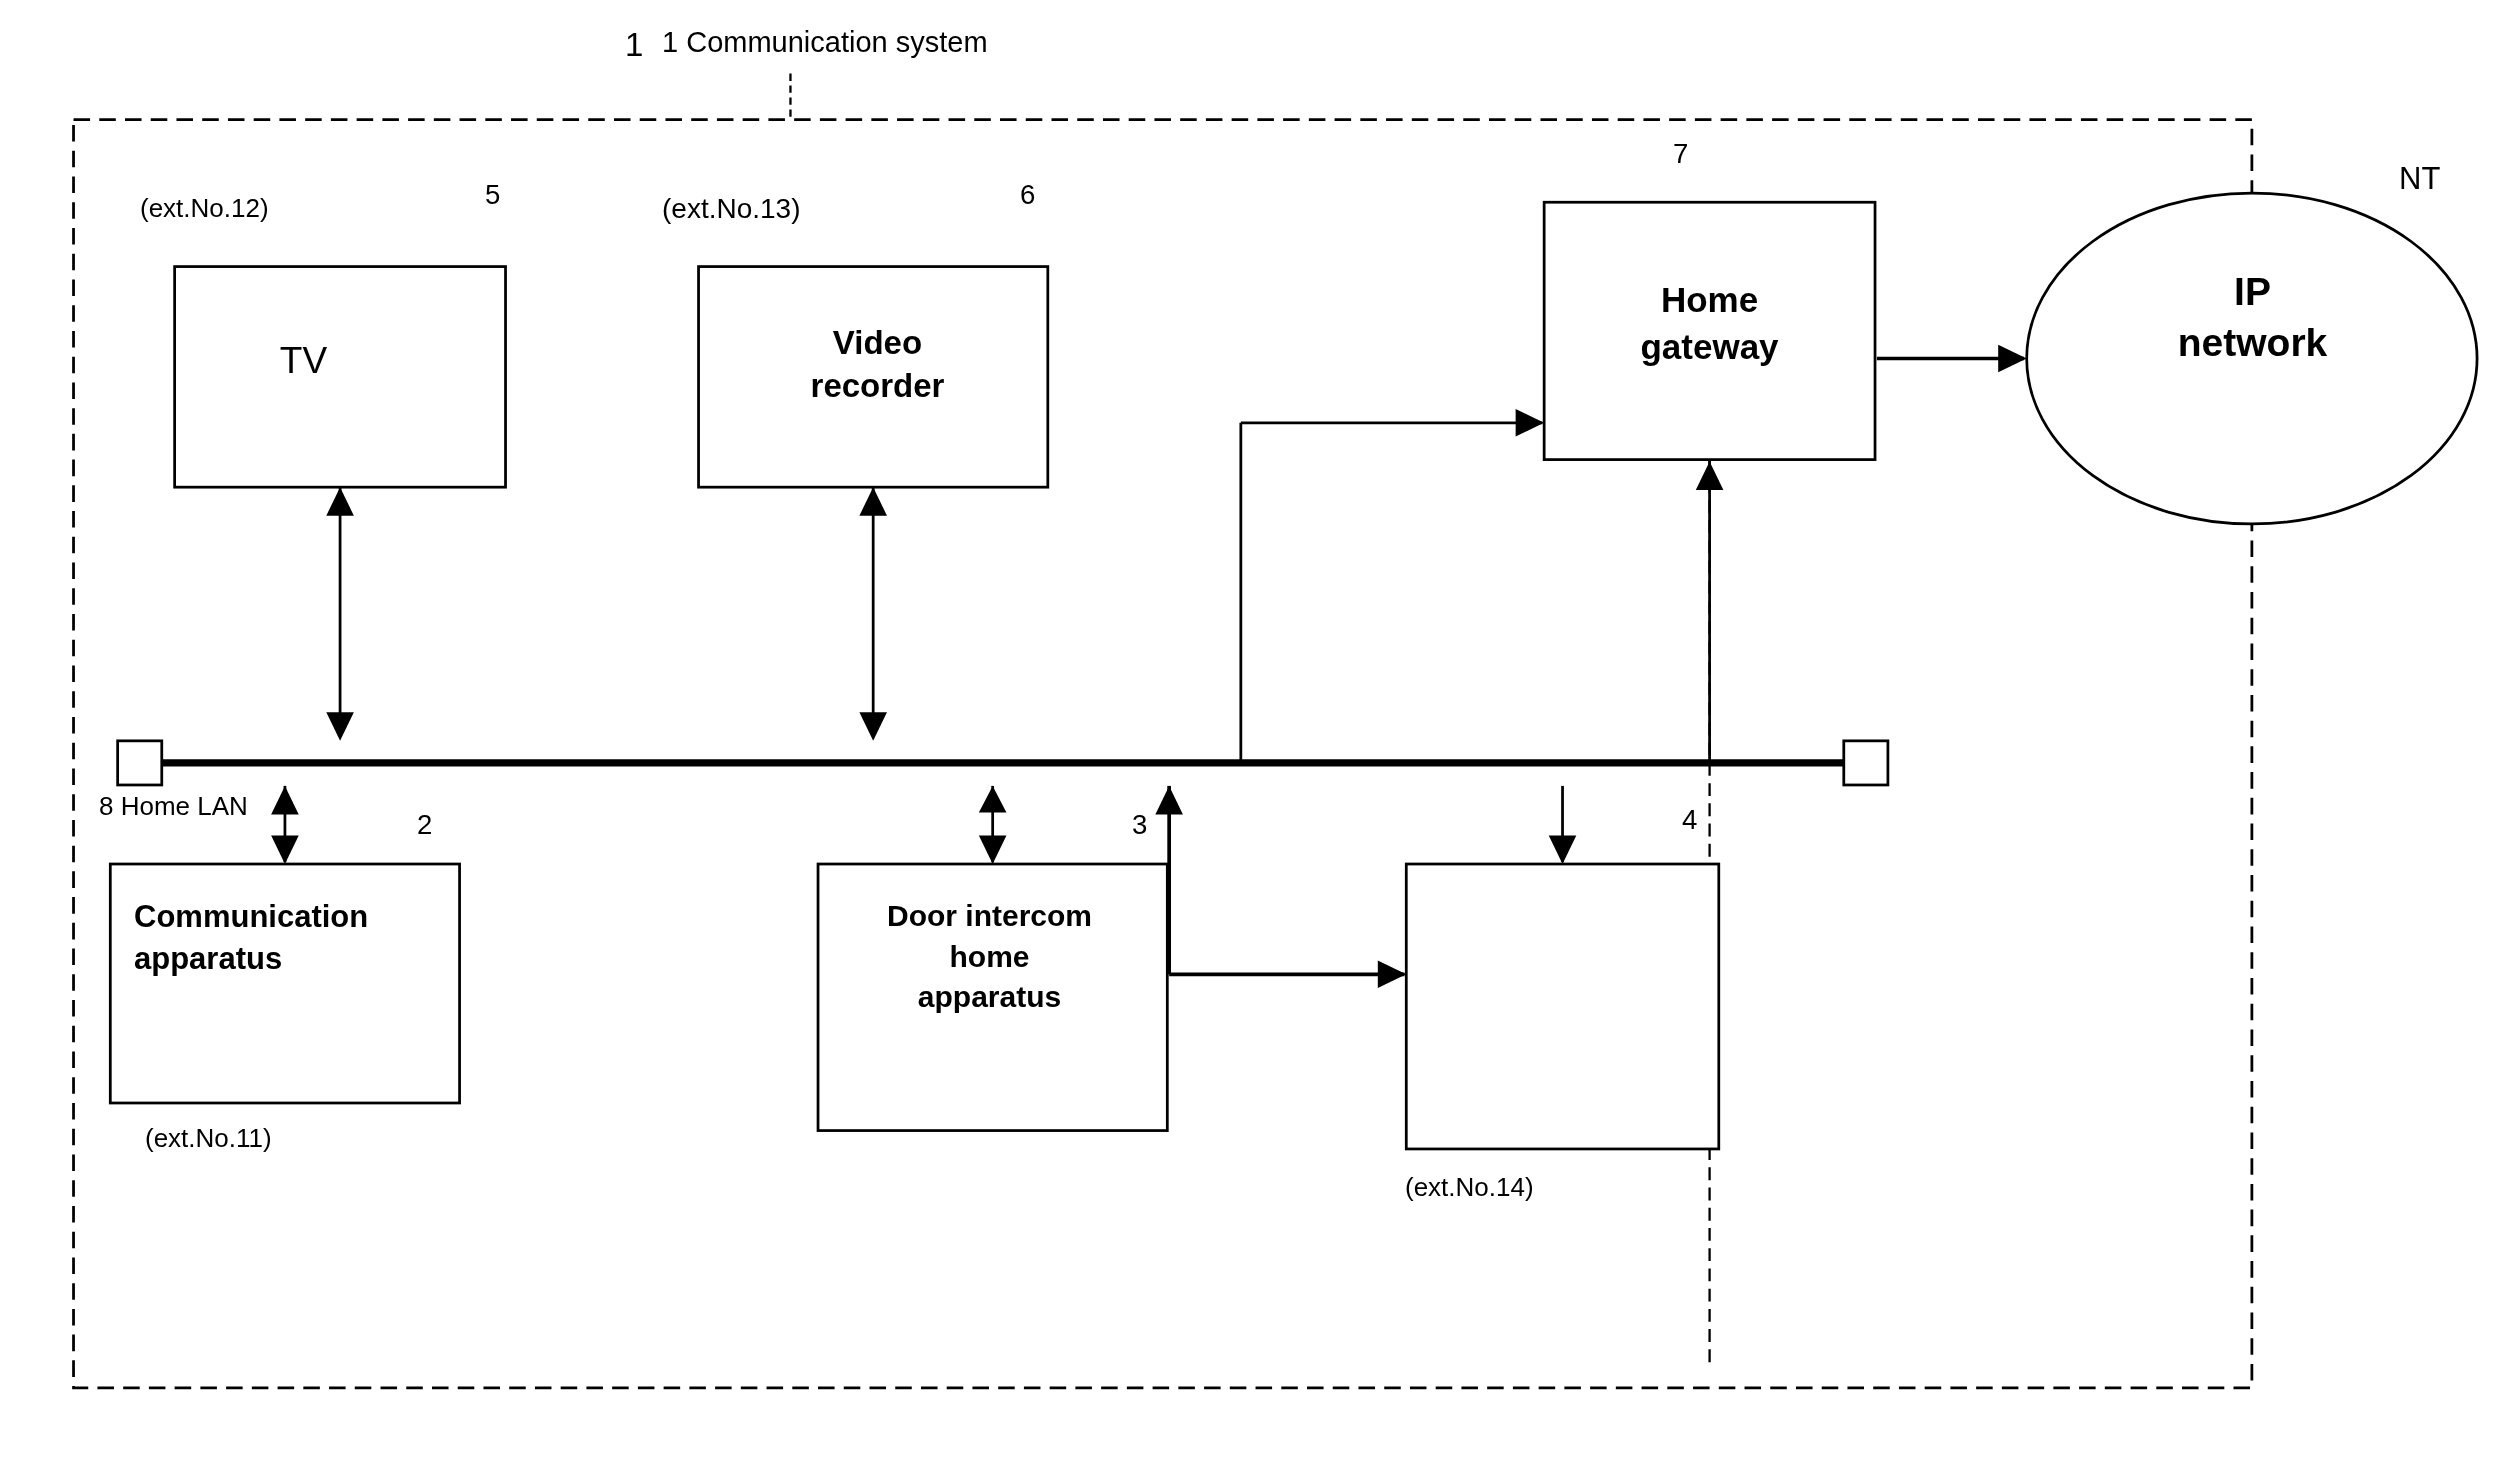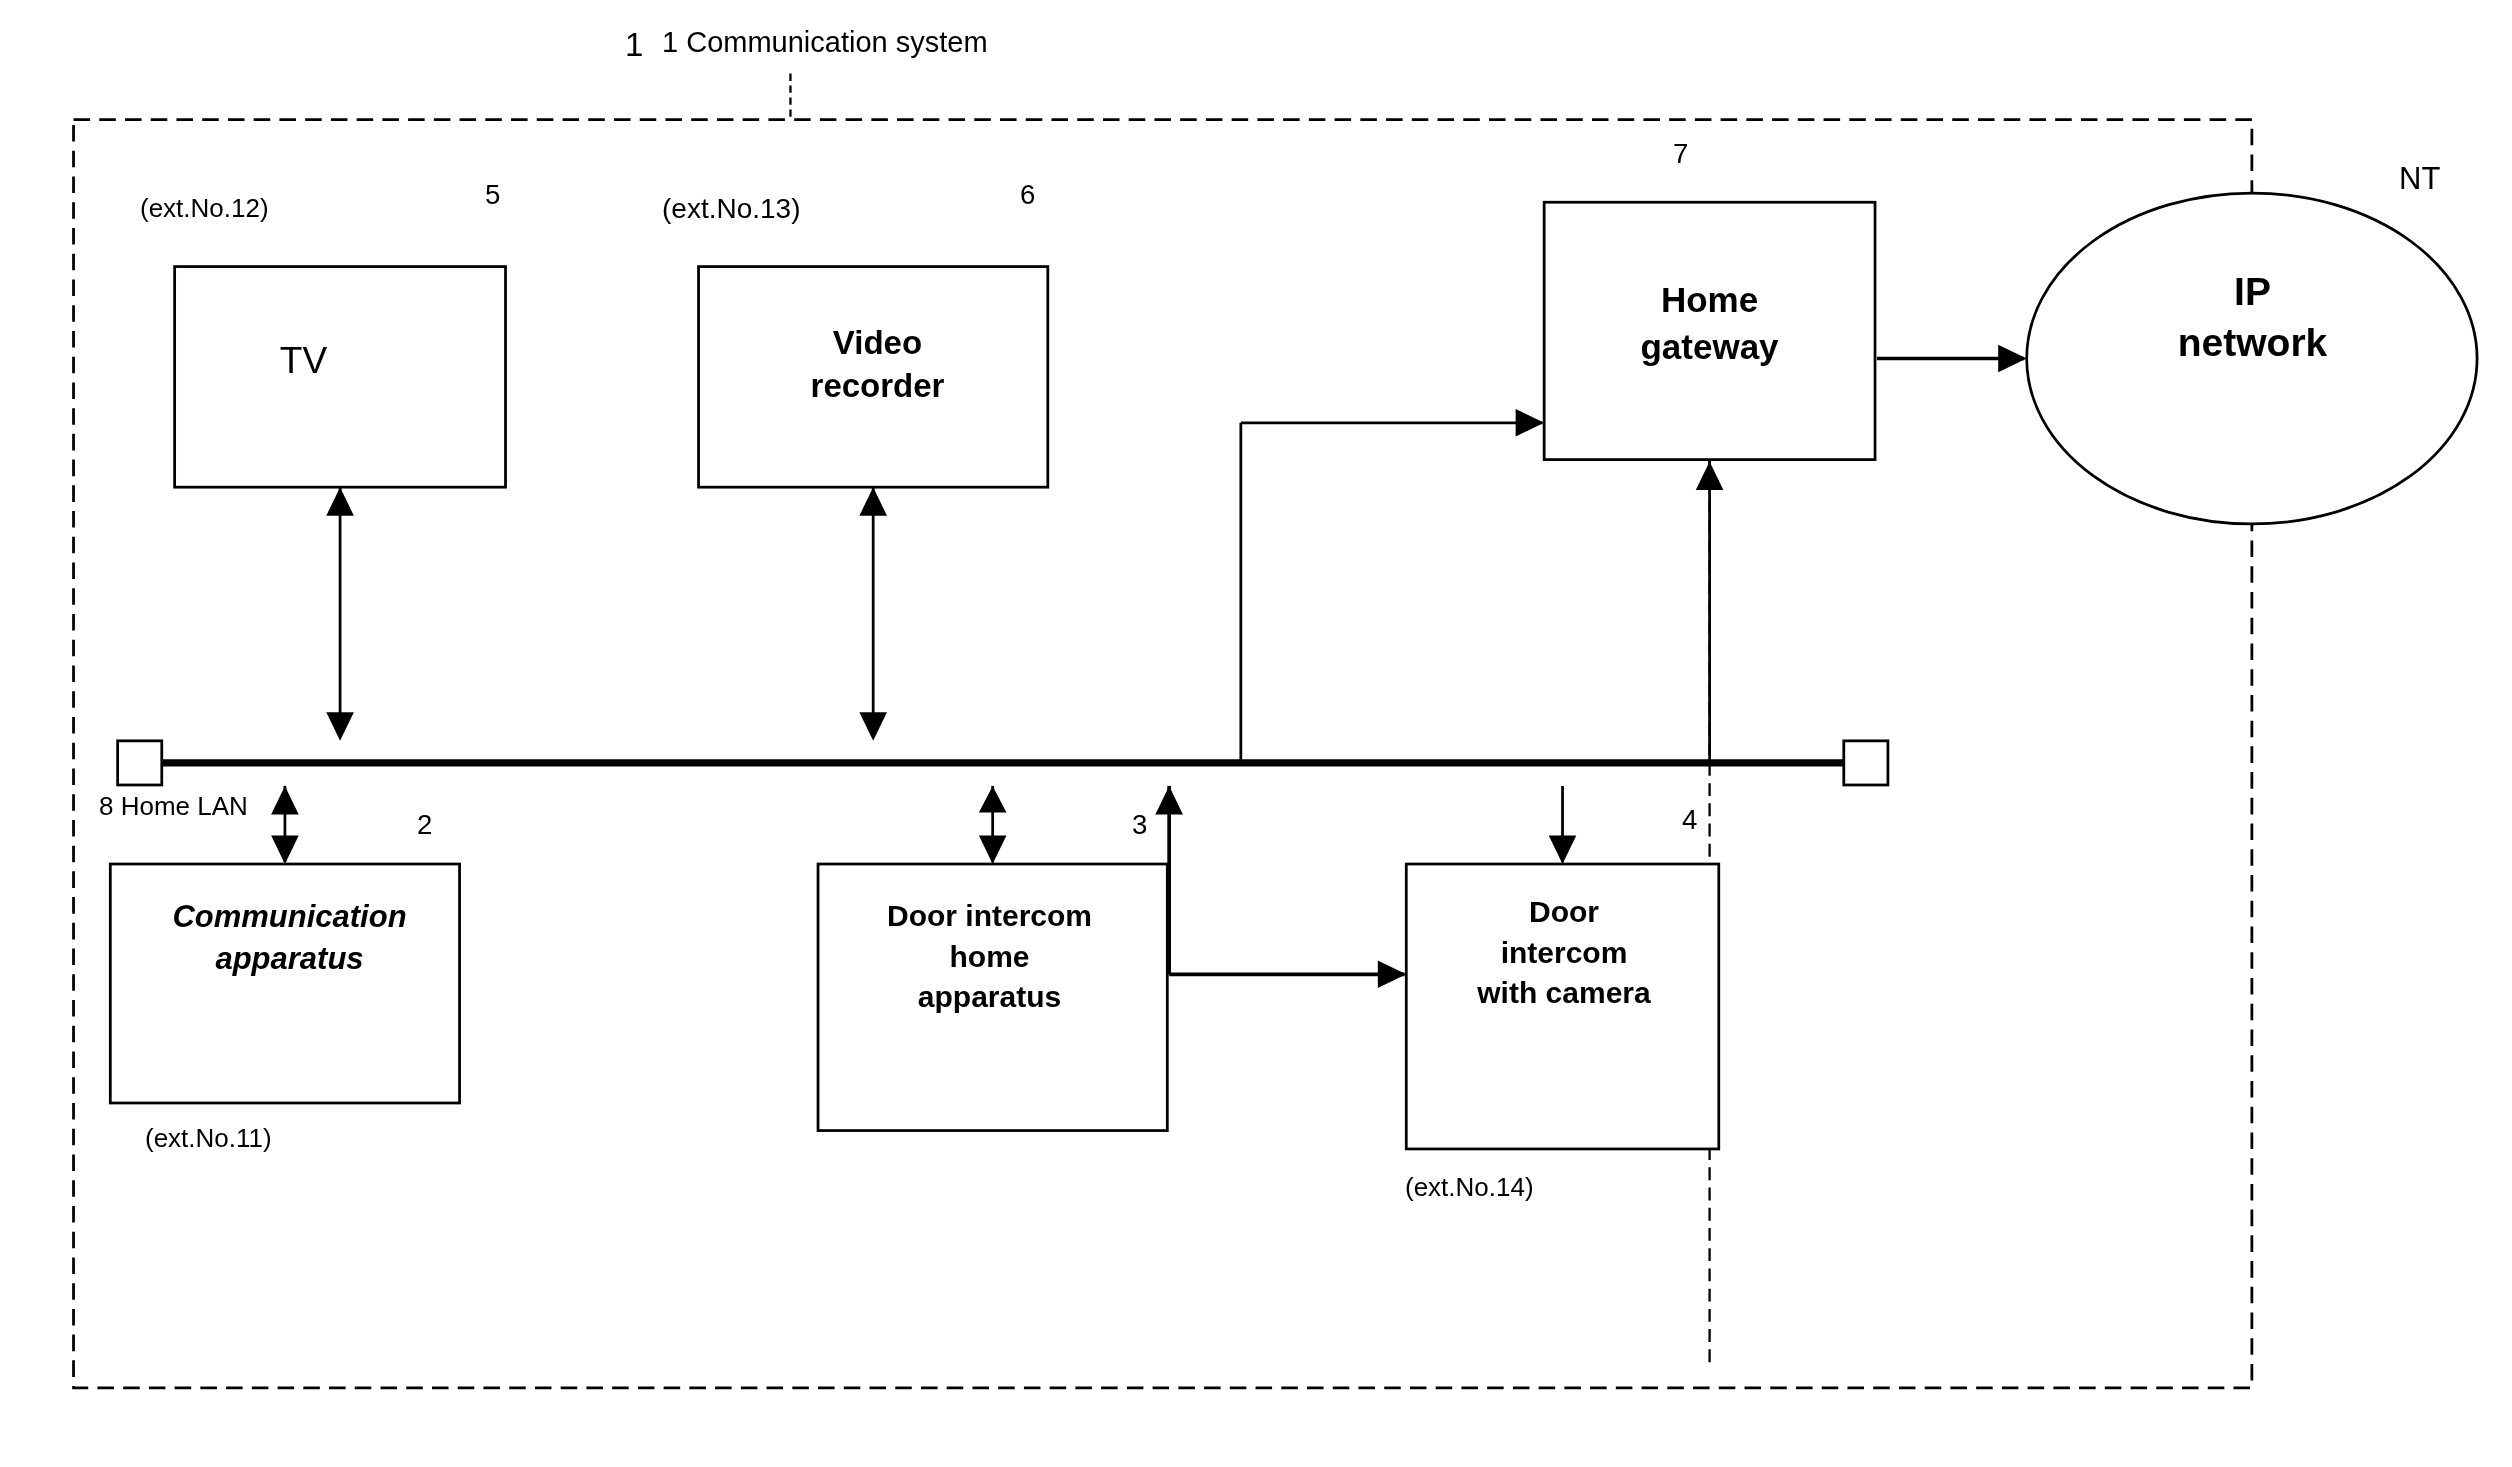--- a/index.html
+++ b/index.html
@@ -127,28 +127,27 @@
   <div class="label" style="left:1553px; top:276px; font-size:35px; font-weight:bold; width:313px; text-align:center; line-height:1.35;">Home<br>gateway</div>
 
   <div class="label" style="left:2399px; top:161px; font-size:31px;">NT</div>
 
   <div class="label" style="left:2133px; top:267px; font-size:39px; font-weight:bold; width:239px; text-align:center; line-height:1.3;">IP<br>network</div>
 
   <div class="label" style="left:99px; top:791px; font-size:26px;">8 Home LAN</div>
 
   <div class="label" style="left:417px; top:809px; font-size:27.6px;">2</div>
 
-  <div class="label" style="left:124px; top:896px; font-size:31px; font-weight:bold; width:331px; text-align:center; line-height:1.35;font-style:italic;">Communication<br>apparatus</div>
+  <div class="label" style="left:134px; top:896px; font-size:31px; font-weight:bold; width:331px; text-align:left; line-height:1.35;">Communication<br>apparatus</div>
 
   <div class="label" style="left:145px; top:1123px; font-size:26px;">(ext.No.11)</div>
 
   <div class="label" style="left:1132px; top:809px; font-size:27.6px;">3</div>
 
   <div class="label" style="left:816px; top:896px; font-size:30px; font-weight:bold; width:347px; text-align:center; line-height:1.35;">Door intercom<br>home<br>apparatus</div>
 
   <div class="label" style="left:1682px; top:804px; font-size:27.6px;">4</div>
 
-  <div class="label" style="left:1403px; top:892px; font-size:30px; font-weight:bold; width:322px; text-align:center; line-height:1.35;">Door<br>intercom<br>with camera</div>
 
   <div class="label" style="left:1405px; top:1172px; font-size:26px;">(ext.No.14)</div>
 
 </div>
 
 
 </body></html>

